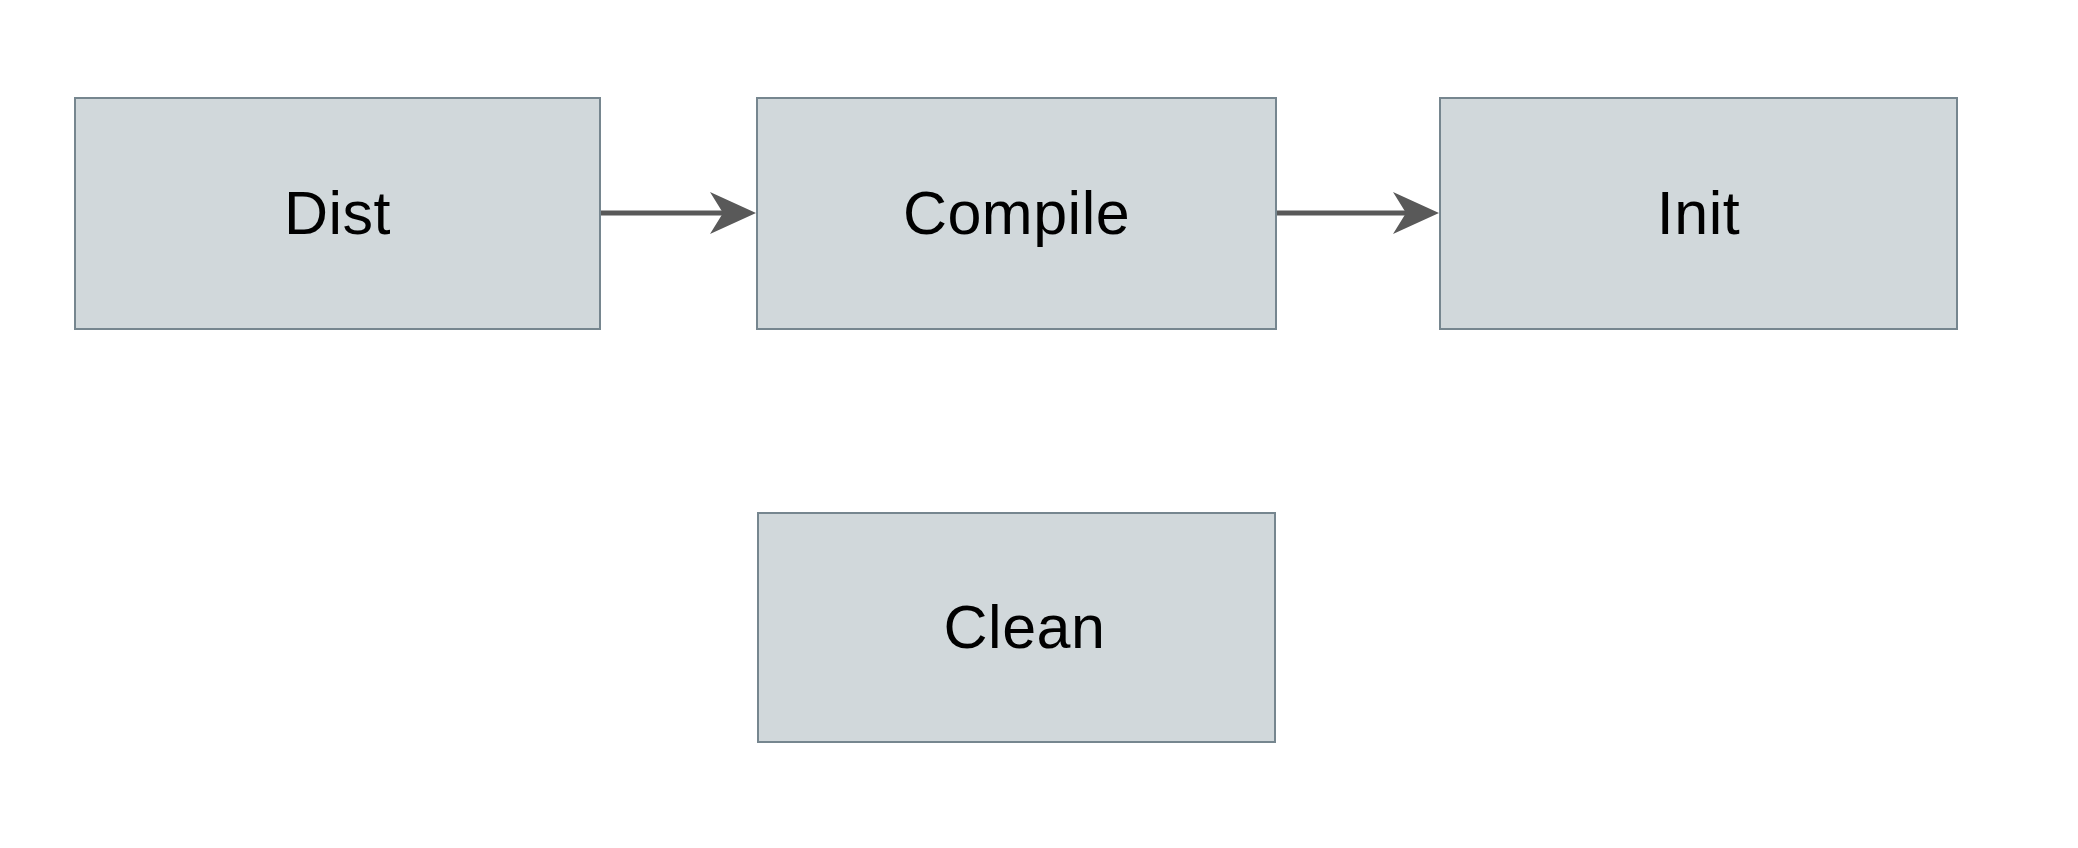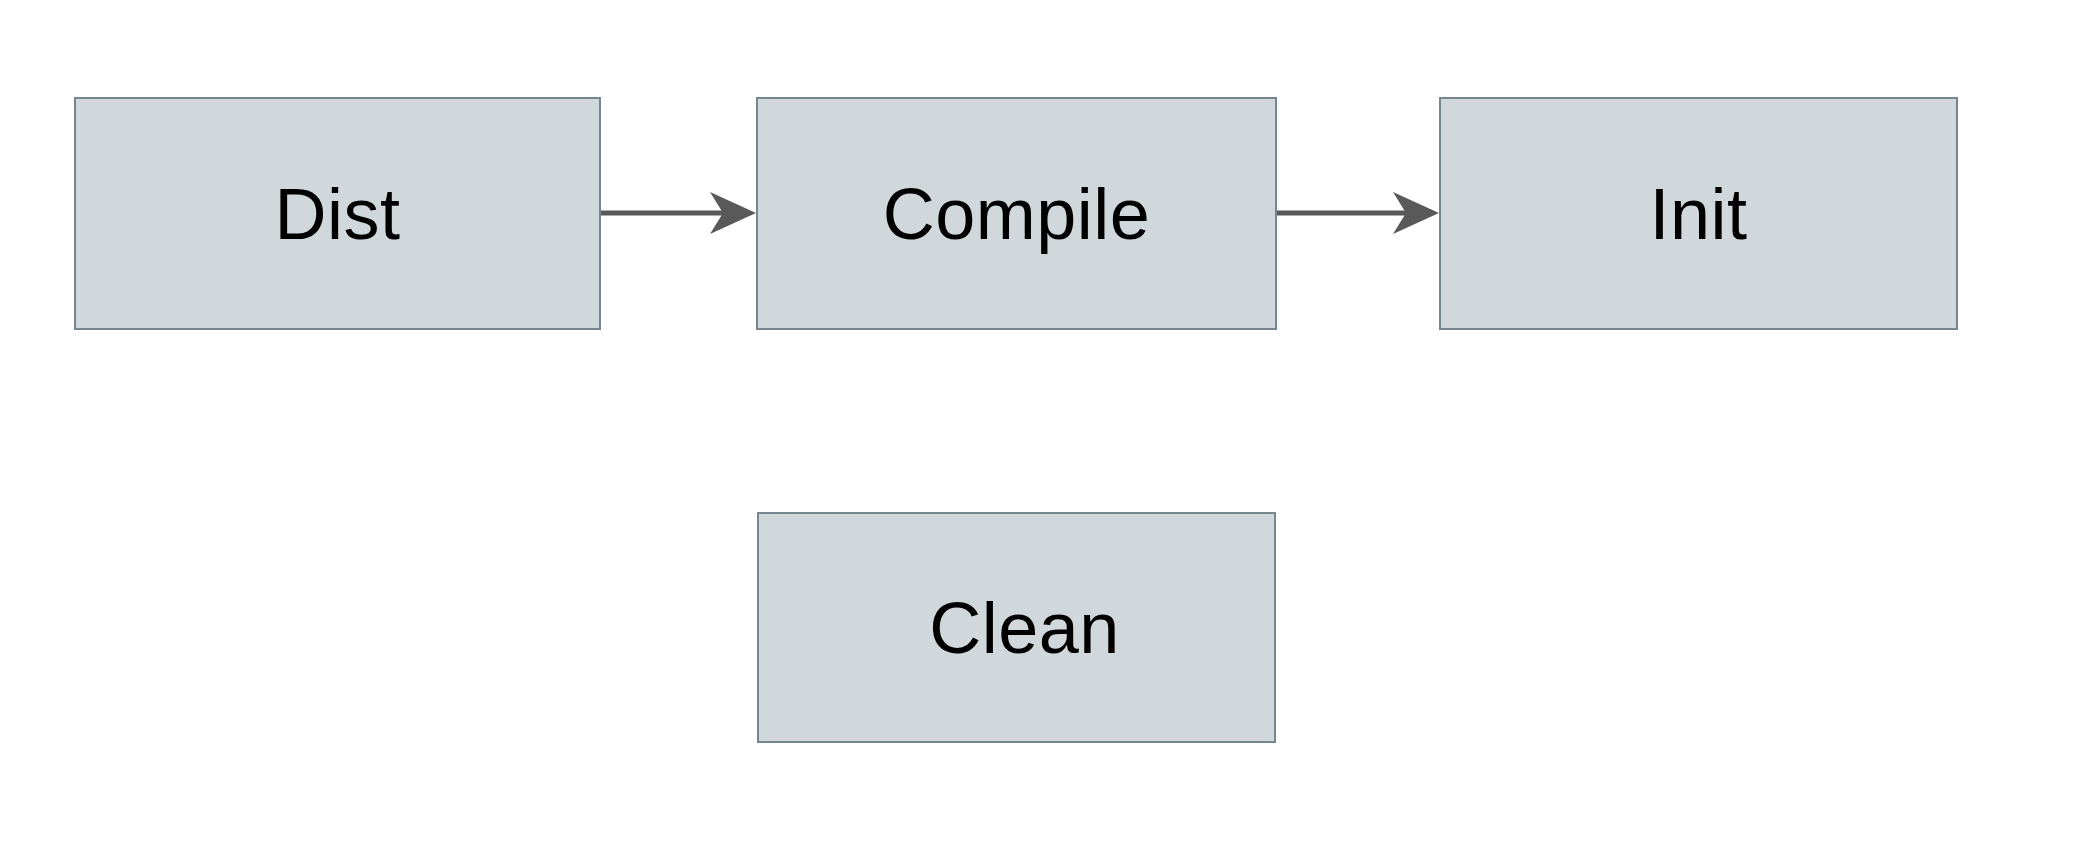--- a/index.html
+++ b/index.html
@@ -26,21 +26,21 @@
   .node {
     position: absolute;
     background: var(--node-fill);
     border: 2px solid var(--node-border);
     display: flex;
     align-items: center;
     justify-content: center;
   }
   .node-label {
     color: var(--label-color);
-    font-size: 72px;
+    font-size: 61px;
     line-height: 1;
     white-space: nowrap;
     letter-spacing: 0.5px;
   }
   #node-dist    { left: 74px;   top: 97px;  width: 527px; height: 233px; }
   #node-compile { left: 756px;  top: 97px;  width: 521px; height: 233px; }
   #node-init    { left: 1439px; top: 97px;  width: 519px; height: 233px; }
   #node-clean   { left: 757px;  top: 512px; width: 519px; height: 231px; padding-left: 16px; }
   .edge-layer {
     position: absolute;

